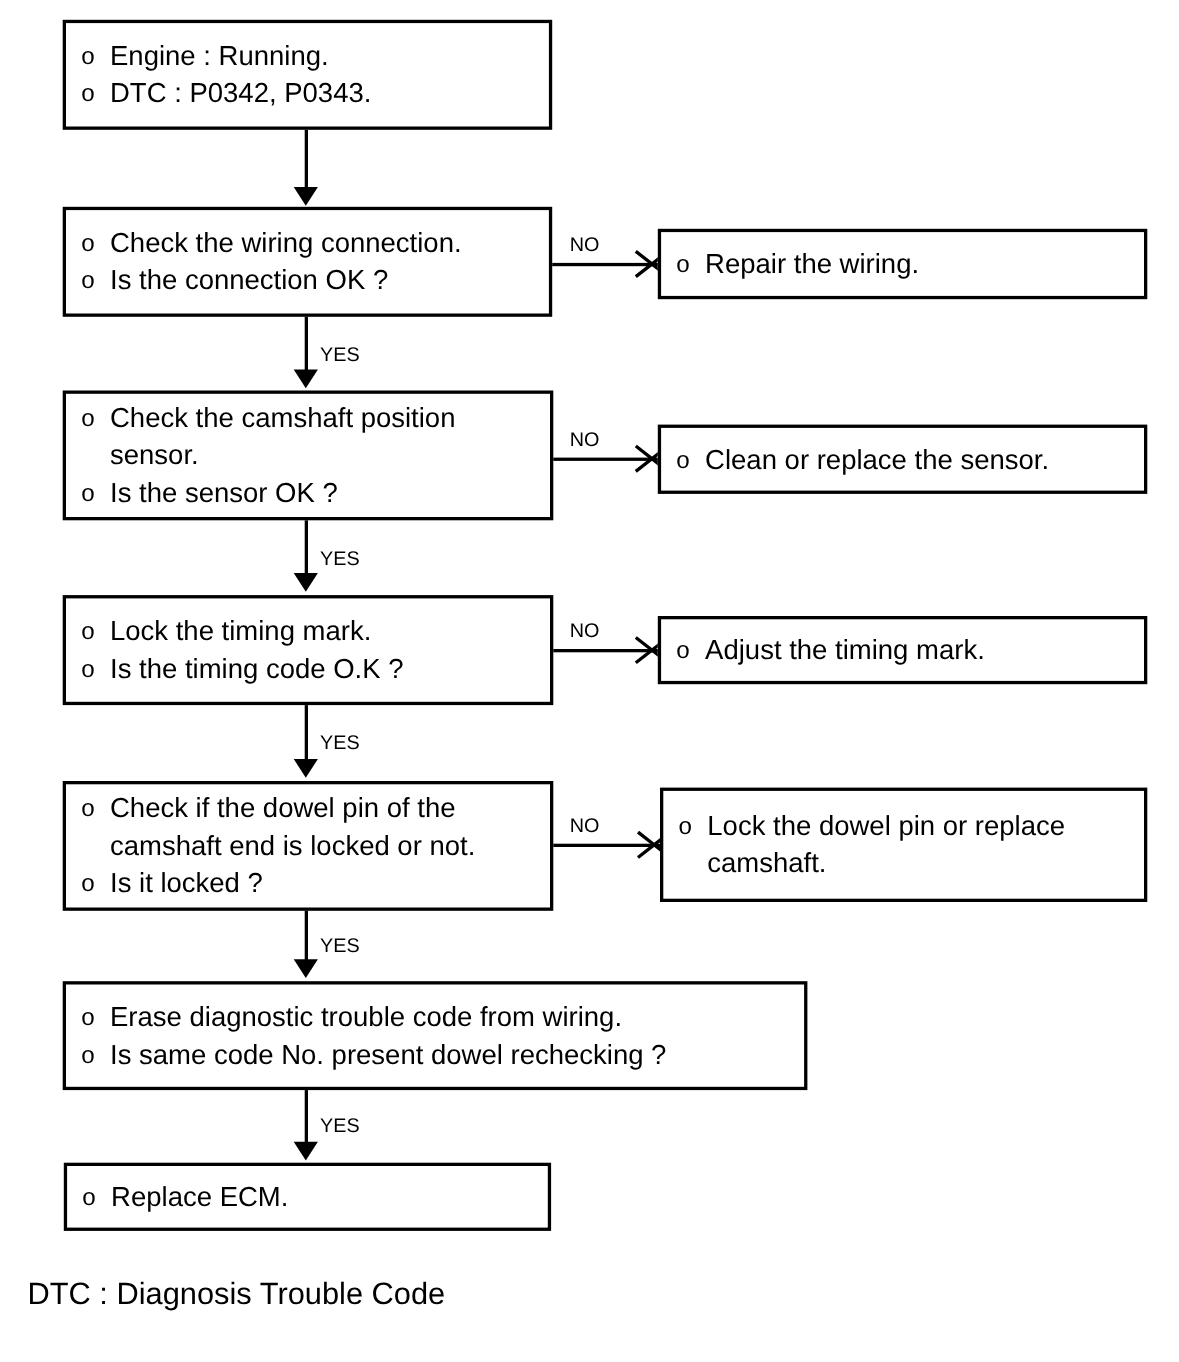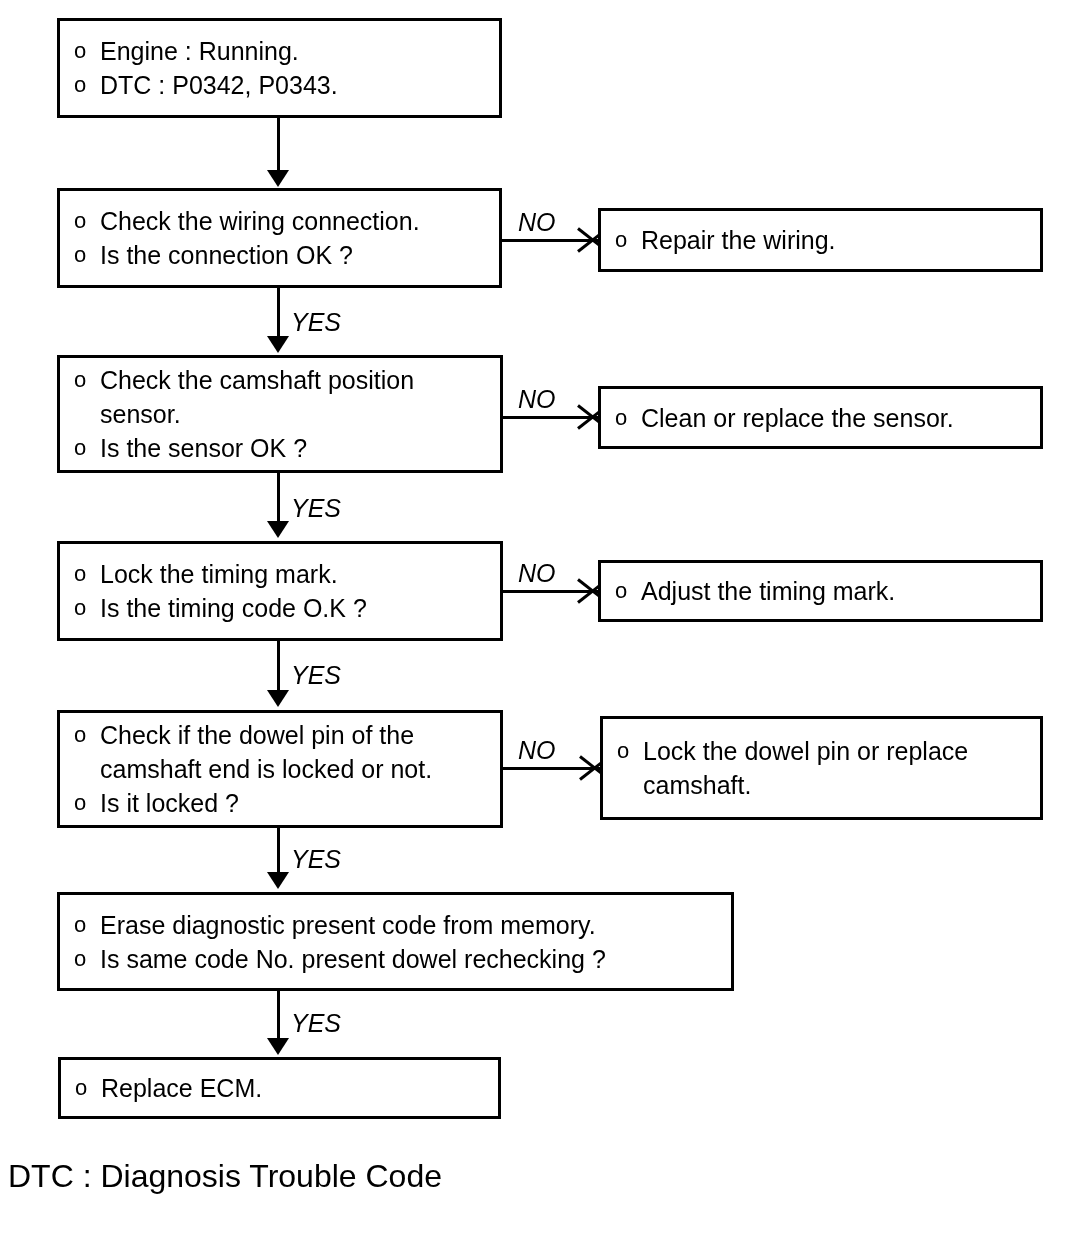--- a/index.html
+++ b/index.html
@@ -89,32 +89,31 @@
   }
   .arrow-right::after {
     bottom: 4px;
     transform: rotate(-38deg);
     transform-origin: left center;
   }
 
   
   .edge-label {
     position: absolute;
-    font-size: 25px;
+    font-size: 18px;
     line-height: 28px;
     white-space: pre;
-    font-style: italic;
   }
 
   
   .legend {
     position: absolute;
-    left: 8px;
+    left: 25px;
     top: 1158px;
-    font-size: 32px;
+    font-size: 28px;
     line-height: 36px;
   }
   .legend-line { white-space: pre; }
 </style>
 </head>
 <body>
 
 <div id="page">
 
   <div class="box" style="left:57px; top:18px; width:445px; height:100px;">
@@ -234,21 +233,21 @@
     </div>
   </div>
 
   <div class="vline" style="left:277px; top:828px; height:46px;"></div>
   <div class="arrow-down" style="left:267px; top:872px;"></div>
   <div class="edge-label" style="left:291px; top:845px;">YES</div>
 
   <div class="box" style="left:57px; top:892px; width:677px; height:99px;">
     <div class="box-line">
       <span class="bullet">o</span>
-      <span class="btext">Erase diagnostic present code from memory.</span>
+      <span class="btext">Erase diagnostic trouble code from wiring.</span>
     </div>
     <div class="box-line">
       <span class="bullet">o</span>
       <span class="btext">Is same code No. present dowel rechecking ?</span>
     </div>
   </div>
 
   <div class="vline" style="left:277px; top:991px; height:49px;"></div>
   <div class="arrow-down" style="left:267px; top:1038px;"></div>
   <div class="edge-label" style="left:291px; top:1009px;">YES</div>

